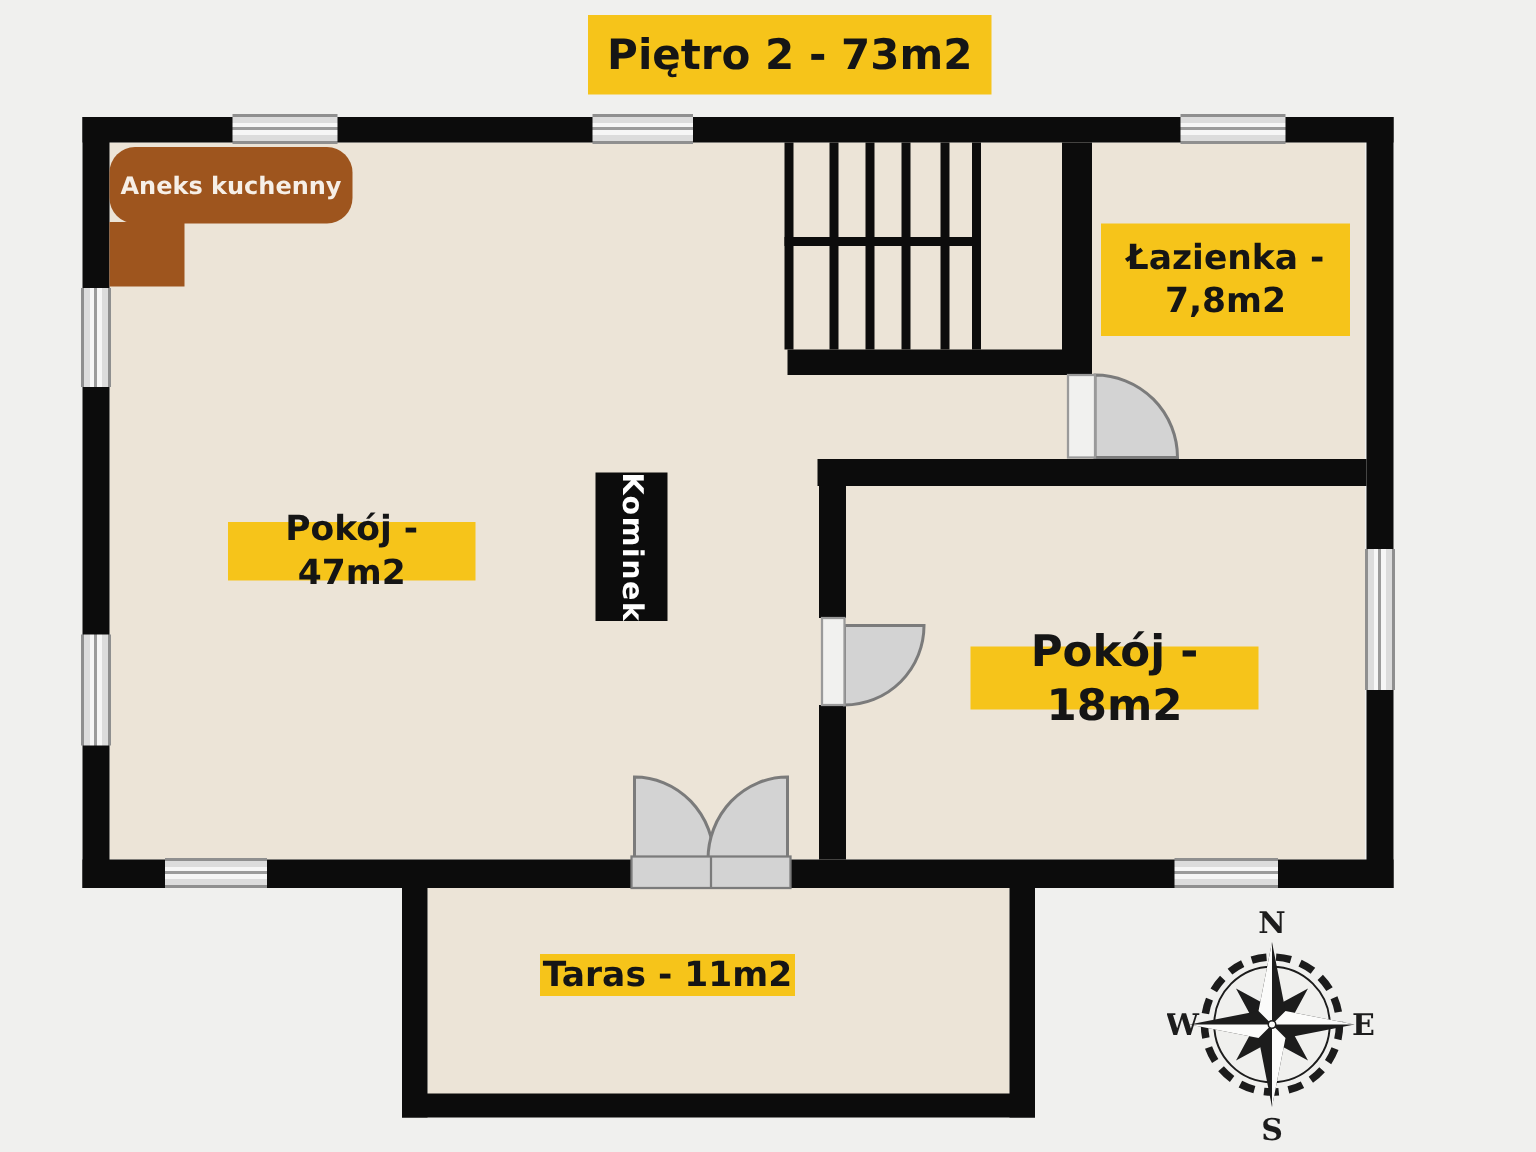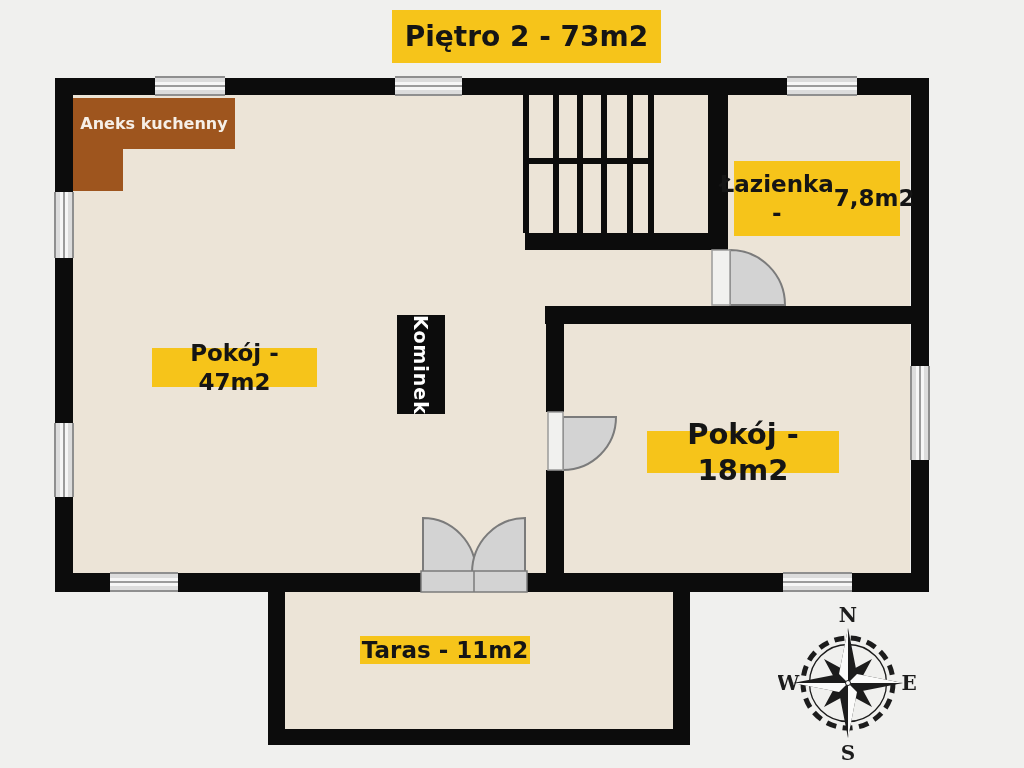--- a/index.html
+++ b/index.html
@@ -16,26 +16,26 @@
   .label{
     position:absolute;background:var(--accent,#f6c41a);
     color:var(--label_text,#151515);font-weight:bold;
     display:flex;align-items:center;justify-content:center;
     text-align:center;line-height:1.25;
   }
   .title-banner{
     left:392px;top:10px;width:269px;height:53px;font-size:28px;
   }
   .lbl-room-main{left:152px;top:312px;width:165px;height:39px;font-size:23px;margin-top:36px;}
-  .lbl-bathroom{left:734px;top:149px;width:166px;height:75px;font-size:23px;flex-direction:row;margin-top:12px;}
+  .lbl-bathroom{left:734px;top:149px;width:166px;height:75px;font-size:23px;flex-direction:column;}
   .lbl-bedroom{left:647px;top:431px;width:192px;height:42px;font-size:29px;}
   .lbl-terrace{left:360px;top:636px;width:170px;height:28px;font-size:23px;}
   .kitchen-block{position:absolute;background:var(--brown,#9e551e);}
   .kitchen-main{left:73px;top:98px;width:162px;height:51px;
-    display:flex;align-items:center;justify-content:center;}
+    display:flex;align-items:center;justify-content:center;border-radius:17px;}
   .kitchen-ext{left:73px;top:148px;width:50px;height:43px;}
   .kitchen-label{color:var(--white_text,#f6efe7);font-weight:bold;font-size:16px;}
   .fireplace{
     left:397px;top:315px;width:48px;height:99px;
     position:absolute;background:var(--wall,#0c0c0c);
     color:#fff;font-weight:bold;font-size:19px;
     display:flex;align-items:center;justify-content:center;
     writing-mode:vertical-rl;letter-spacing:1px;
   }
   

